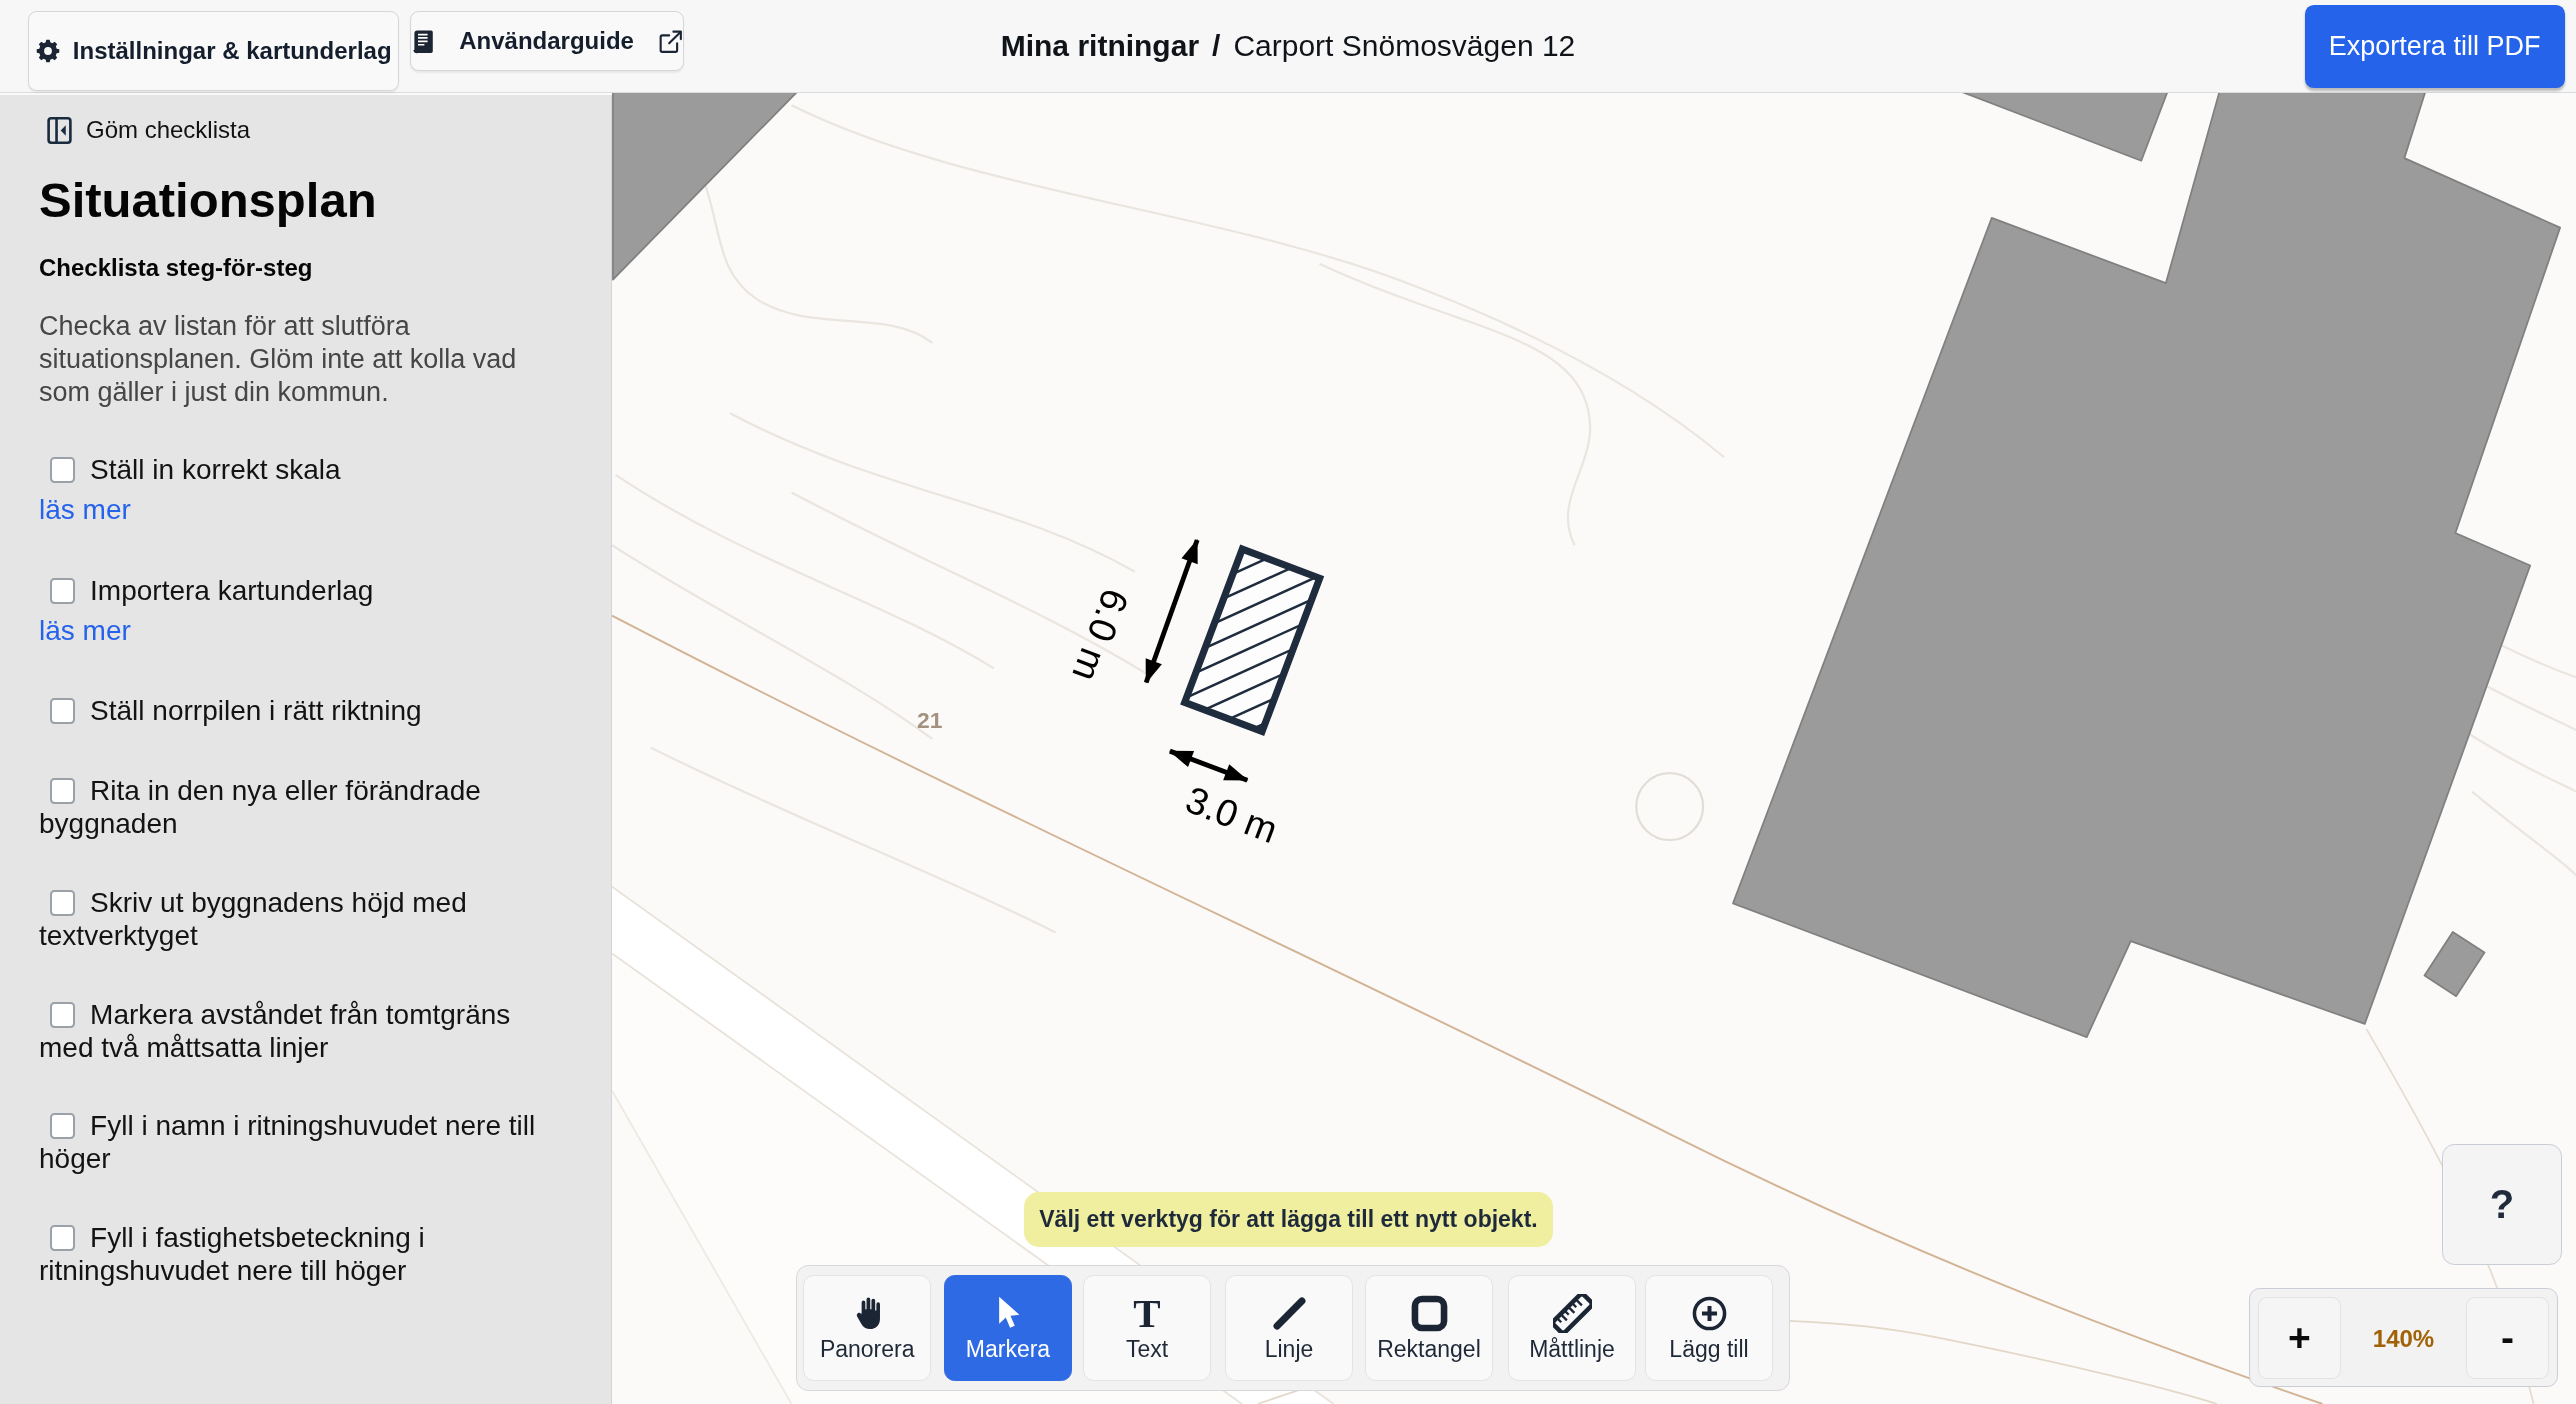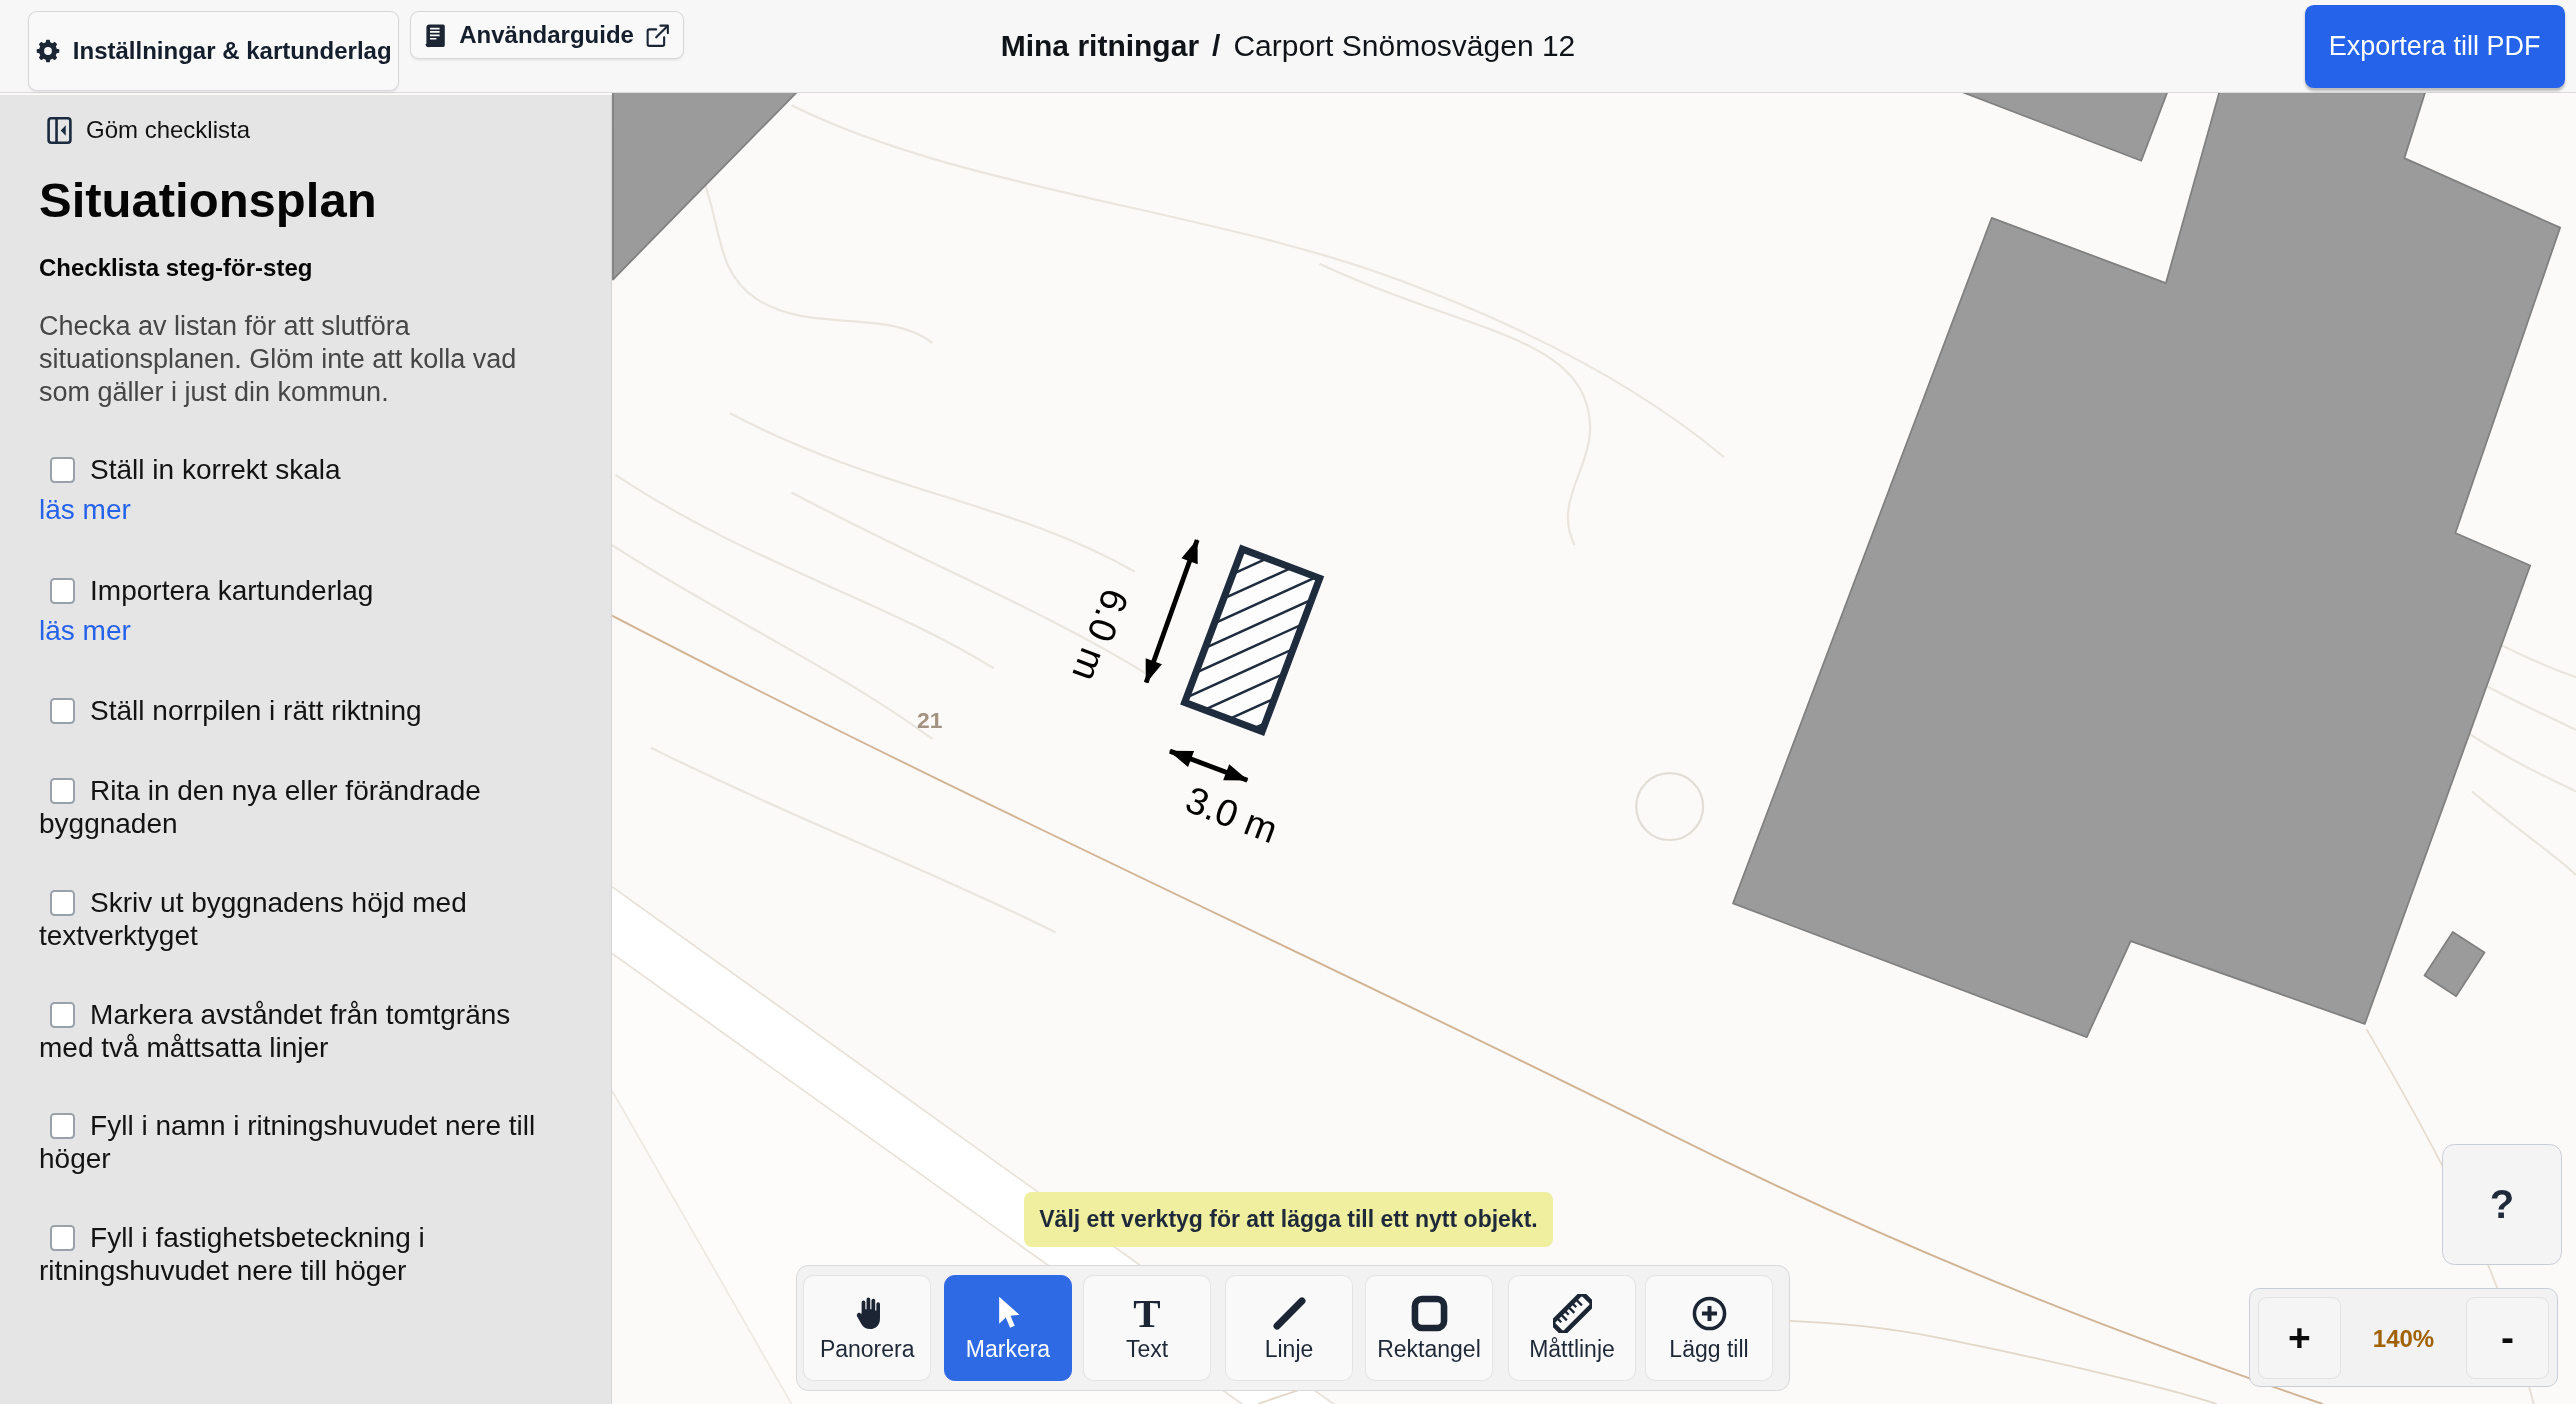--- a/index.html
+++ b/index.html
@@ -8,21 +8,21 @@
   body { font-family:"Liberation Sans", sans-serif; background:#fbfaf8; position:relative; }
 
   
   #topbar { position:absolute; left:0; top:0; width:2576px; height:93px;
     background:#f7f7f8; border-bottom:1.8px solid #dcdcde; z-index:30; }
   .tbtn { position:absolute; background:#f9f9fa; border:1.8px solid #d6d6d9;
     border-radius:8.8px; box-shadow:0 1.8px 1.8px rgba(0,0,0,.06); display:flex;
     align-items:center; justify-content:center; color:#141e2c;
     font-size:24px; font-weight:600; white-space:nowrap; }
   #btn1 { left:28px; top:11.4px; width:371px; height:80px; }
-  #btn2 { left:410px; top:11.4px; width:274px; height:48px; }
+  #btn2 { left:410px; top:11.4px; width:274px; height:60px;justify-content:space-between; }
   .tbtn svg { flex:0 0 auto; }
   #crumb { position:absolute; left:0; right:0; top:0; height:91px; display:flex;
     align-items:center; justify-content:center; font-size:30px; color:#101418; }
   #crumb b { font-weight:700; }
   #crumb .sep { font-weight:600; margin:0 13px; }
   #export { position:absolute; right:11.4px; top:5.3px; width:260px; height:83px;
     background:#2563eb; border-radius:8.8px; color:#fff; font-size:27px;
     font-weight:500; display:flex; align-items:center; justify-content:center;
     box-shadow:0 2.6px 2.6px rgba(0,0,0,.25); }
 
@@ -36,21 +36,21 @@
   #h2 { position:absolute; left:39px; top:161px; font-size:24px; line-height:1; font-weight:700; color:#050505; }
   #para { position:absolute; left:39px; top:215px; font-size:27px; line-height:33px; color:#464646; white-space:nowrap; }
   #list { position:absolute; left:39px; top:0; width:486px; }
   .item { position:absolute; left:0; font-size:28px; line-height:33px; color:#131313; white-space:nowrap; }
   .cb { display:inline-block; width:25.5px; height:25.5px; border:2.2px solid #9ba1a9;
     border-radius:4.4px; background:#fff; margin:0 15px 0 10.6px; vertical-align:-3.5px; }
   .lm { color:#2563eb; }
 
   
   #banner { position:absolute; left:1024px; top:1192px; width:529px; height:55px;
-    background:#f0ee9f; border-radius:8px; display:flex; align-items:center;
+    background:#f0ee9f; border-radius:15px; display:flex; align-items:center;
     justify-content:center; font-size:23px; font-weight:700; color:#1e2a3a; white-space:nowrap; z-index:10; }
   #toolbar { position:absolute; left:796px; top:1265px; width:994px; height:126px;
     background:#f2f2f3; border:1.8px solid #d8d8db; border-radius:12.3px; z-index:10; }
   .tool { position:absolute; top:8.8px; width:128px; height:106px; background:#f9f9fa;
     border:1.8px solid #e3e3e6; border-radius:10.6px; text-align:center; color:#1e2836; }
   .tool .lab { position:absolute; left:0; right:0; bottom:16.7px; font-size:23px; }
   .tool .ic { position:absolute; left:0; right:0; top:12.3px; height:51px;
     display:flex; align-items:center; justify-content:center; }
   #t-markera { background:#2f6ae5; border-color:#2f6ae5; color:#fff; }
   #help { position:absolute; left:2442px; top:1144px; width:120px; height:121px;

